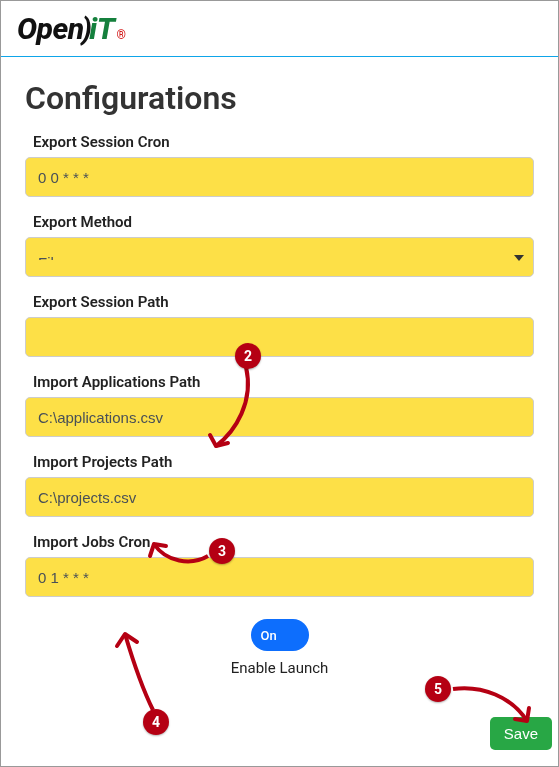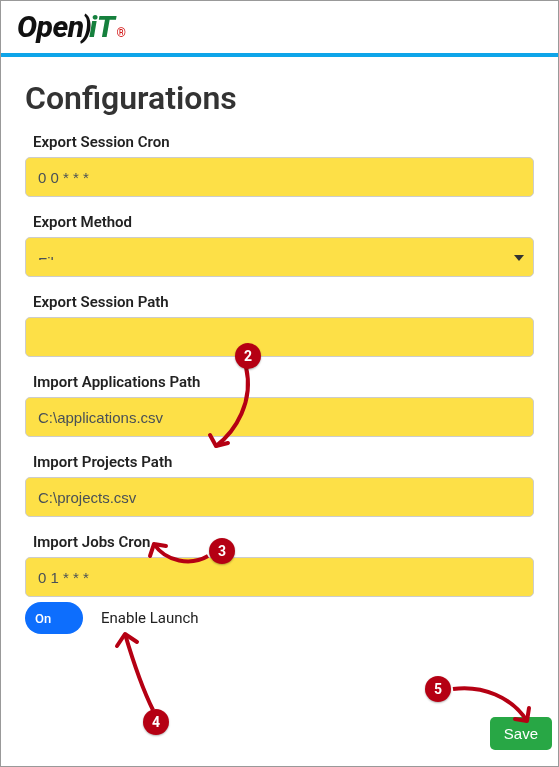--- a/index.html
+++ b/index.html
@@ -11,21 +11,21 @@
   }
   .frame {
     width: 559px;
     height: 767px;
     border: 1px solid #999;
     position: relative;
     overflow: hidden;
   }
   .header {
     height: 56px;
-    border-bottom: 4px solid #0ea5e9;
+    border-bottom: 1px solid #0ea5e9;
     display: flex;
     align-items: center;
     padding: 0 16px;
   }
   .logo {
     display: flex;
     align-items: baseline;
     font-weight: 800;
     font-size: 30px;
     font-style: italic;
@@ -75,22 +75,23 @@
     right: 10px;
     top: 50%;
     transform: translateY(-50%);
     pointer-events: none;
     color: #333;
     font-size: 12px;
   }
   .toggle-row {
     display: flex;
     align-items: center;
-    margin-top: 5px;
-    gap: 18px;
+    margin-top: 22px;
+    gap: 8px;
+    flex-direction: column;
   }
   .toggle {
     width: 58px;
     height: 32px;
     border-radius: 16px;
     background: #0d6efd;
     color: #fff;
     display: flex;
     align-items: center;
     justify-content: flex-start;

